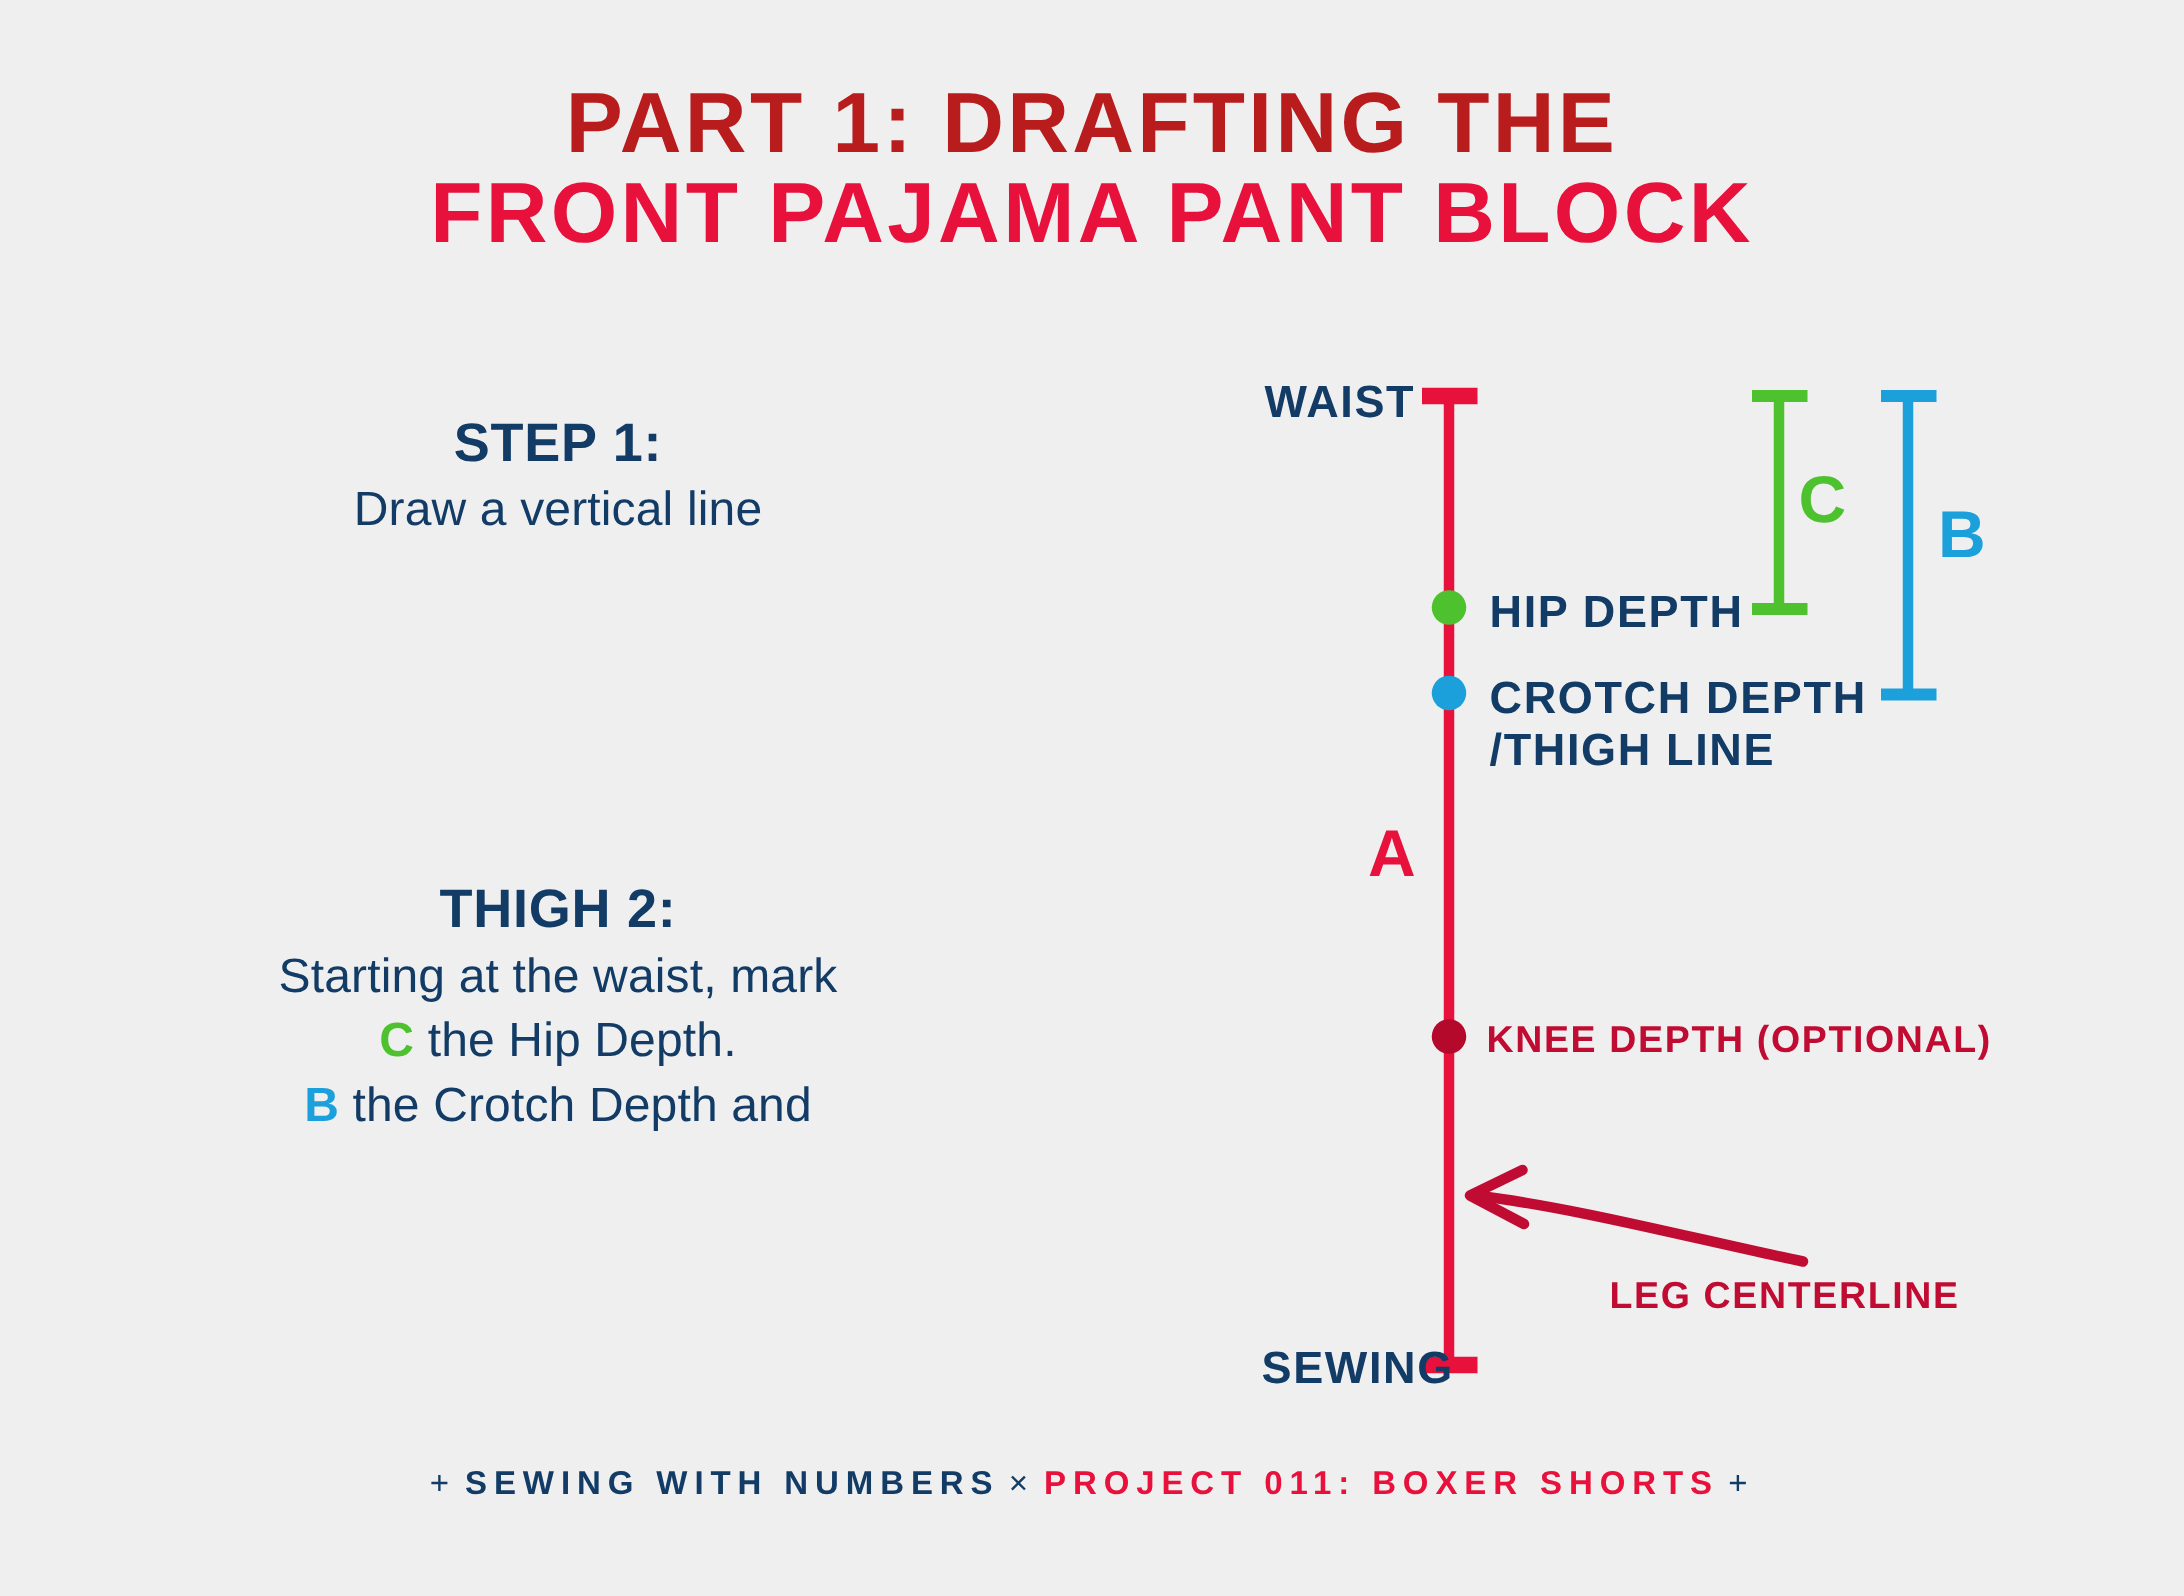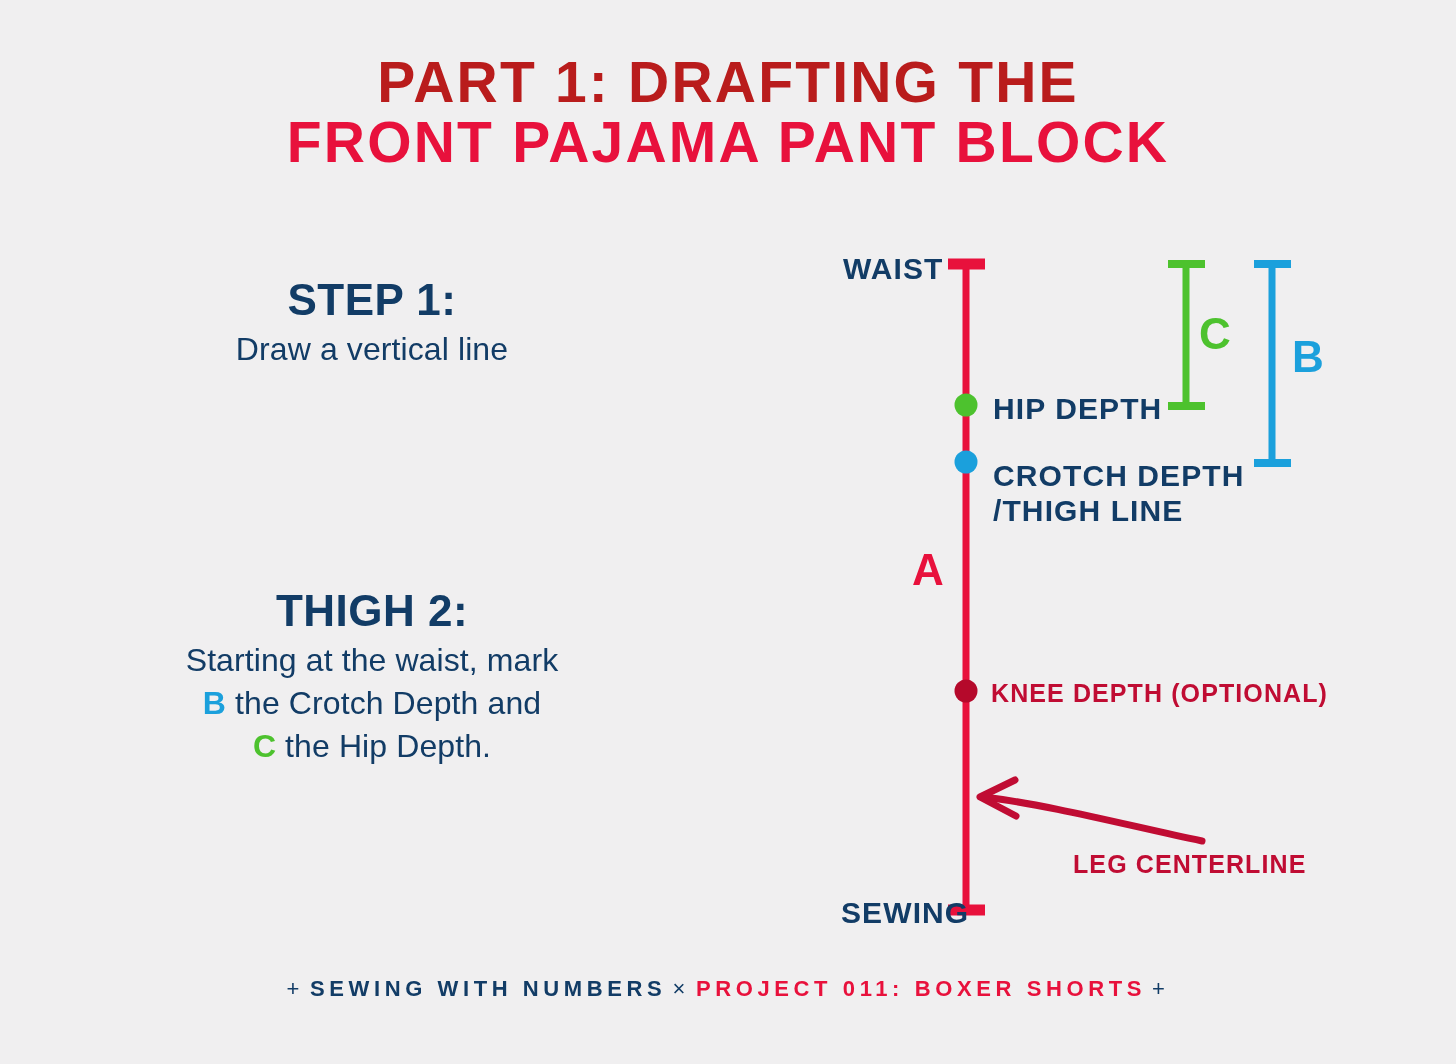--- a/index.html
+++ b/index.html
@@ -48,21 +48,21 @@
     left: 22px;
     text-align: center;
     color: #123c66;
   }
   #step-1-block { top: 272px; }
   #step-2-block { top: 583px; }
 
   .step-heading {
     display: block;
     font-weight: 700;
-    font-size: 44px;
+    font-size: 36px;
     letter-spacing: 0.5px;
     line-height: 1.28;
   }
   .step-body {
     display: block;
     font-weight: 400;
     font-size: 32px;
     line-height: 1.34;
     letter-spacing: 0.1px;
   }
@@ -76,21 +76,21 @@
     font-weight: 700;
     font-size: 30px;
     letter-spacing: 1.1px;
     color: #123c66;
     white-space: nowrap;
     line-height: 1.16;
   }
   #label-waist   { top: 252px; left: 843px; }
   #label-ankle   { top: 896px; left: 841px; }
   #label-hip     { top: 392px; left: 993px; }
-  #label-crotch  { top: 449px; left: 993px; margin-top: 10px; }
+  #label-crotch  { top: 449px; left: 993px; }
 
   .diag-label-red {
     position: absolute;
     font-weight: 700;
     font-size: 25px;
     letter-spacing: 1.1px;
     color: #c00c33;
     white-space: nowrap;
   }
   #label-knee { top: 679px; left: 991px; }
@@ -168,22 +168,22 @@
   <span class="step-body">
     <span>Draw a vertical line</span>
   </span>
 </div>
 
 <div class="step-block" id="step-2-block">
   <span class="step-heading">THIGH 2:</span>
   <span class="step-body">
     <span>Starting at the waist, mark</span>
   </span>
+  <span class="step-body"><span class="hl-c">C</span><span> the Hip Depth.</span></span>
   <span class="step-body"><span class="hl-b">B</span><span> the Crotch Depth and</span></span>
-  <span class="step-body"><span class="hl-c">C</span><span> the Hip Depth.</span></span>
 </div>
 
 <div class="diag-label" id="label-waist">WAIST</div>
 
 <div class="diag-label" id="label-ankle">SEWING</div>
 
 <div class="diag-label" id="label-hip">HIP DEPTH</div>
 
 <div class="diag-label" id="label-crotch">
   <span style="display:block">CROTCH DEPTH</span>

